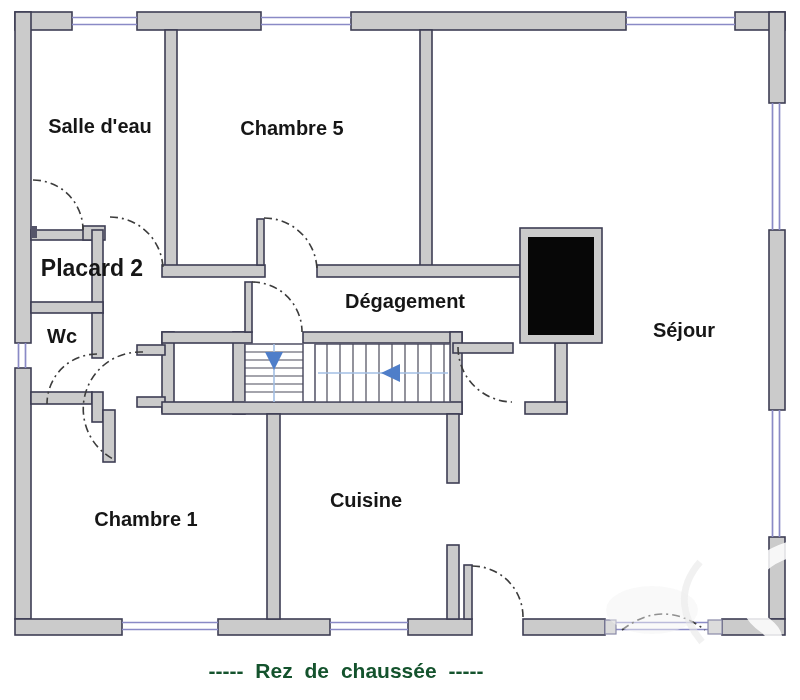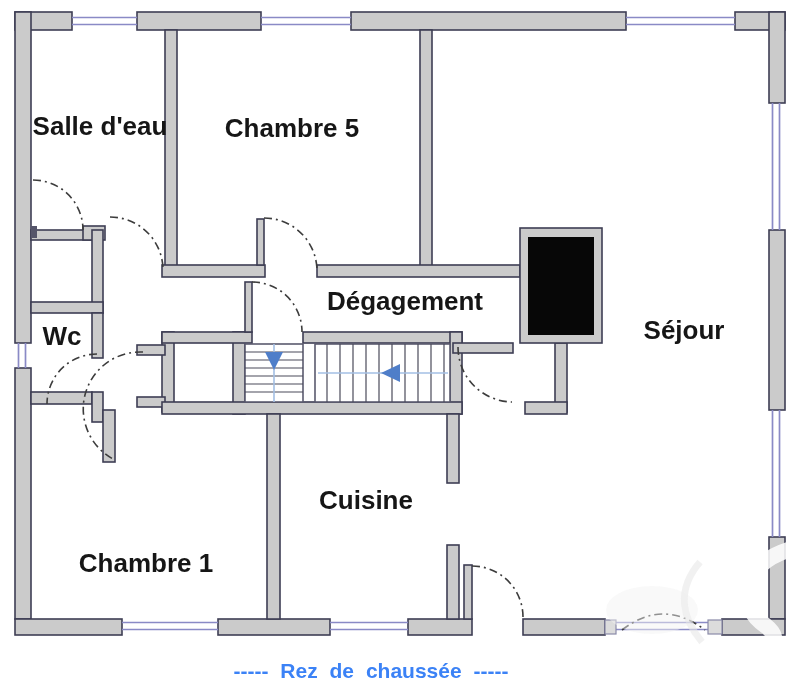--- a/index.html
+++ b/index.html
@@ -13,24 +13,24 @@
   
   .win{stroke:#8a8ac6;stroke-width:1.7;fill:none;}
   
   .door{fill:none;stroke:#3c3c3c;stroke-width:1.6;stroke-dasharray:8 4 2 4;}
   
   .box{fill:#ffffff;stroke:#5a5a6e;stroke-width:1.6;}
   .tread{stroke:#4a4a5a;stroke-width:1.2;fill:none;}
   .sline{stroke:#a3bfe4;stroke-width:1.6;fill:none;}
   
   .rl{position:absolute;transform:translate(-50%,-50%);white-space:nowrap;
-      font-weight:bold;font-size:26px;color:#161616;letter-spacing:0px;}
+      font-weight:bold;font-size:20px;color:#161616;letter-spacing:0px;}
   .rl.small{font-size:23px;}
   #caption{position:absolute;left:0;top:659px;width:692px;text-align:center;
-           font-weight:bold;font-size:21px;color:#3b82f6;word-spacing:6px;padding-left:25px;}
+           font-weight:bold;font-size:21px;color:#14532d;word-spacing:6px;}
   .wm{opacity:0.85;}
 </style>
 </head>
 <body>
 
 <div id="stage">
 
 <svg width="800" height="652" viewBox="0 0 800 652">
 
   <g>
@@ -186,21 +186,22 @@
 
   <g class="wm">
     <ellipse cx="652" cy="610" rx="46" ry="24" fill="#f2f2f2" opacity="0.55"></ellipse>
     <path fill="none" stroke="#ffffff" stroke-width="16" stroke-linecap="round" d="M 788,550 C 740,566 736,606 766,626 C 784,640 772,656 736,656"></path>
     <path fill="none" stroke="#e8e8e8" stroke-width="7" opacity="0.7" d="M 700,562 C 676,590 682,618 702,642"></path>
   </g>
 </svg>
 
   <div class="rl" style="left:100px;top:126px;">Salle d'eau</div>
   <div class="rl" style="left:292px;top:128px;">Chambre 5</div>
+  <div class="rl small" style="left:92px;top:268px;">Placard 2</div>
   <div class="rl" style="left:62px;top:336px;text-align:center;">Wc</div>
   <div class="rl" style="left:405px;top:301px;text-align:right;">Dégagement</div>
   <div class="rl" style="left:684px;top:330px;">Séjour</div>
-  <div class="rl" style="left:146px;top:519px;margin-top:44px;">Chambre 1</div>
+  <div class="rl" style="left:146px;top:519px;">Chambre 1</div>
   <div class="rl" style="left:366px;top:500px;">Cuisine</div>
 
   <div id="caption">-----  Rez de chaussée  -----</div>
 
 </div>
 
 </body></html>

